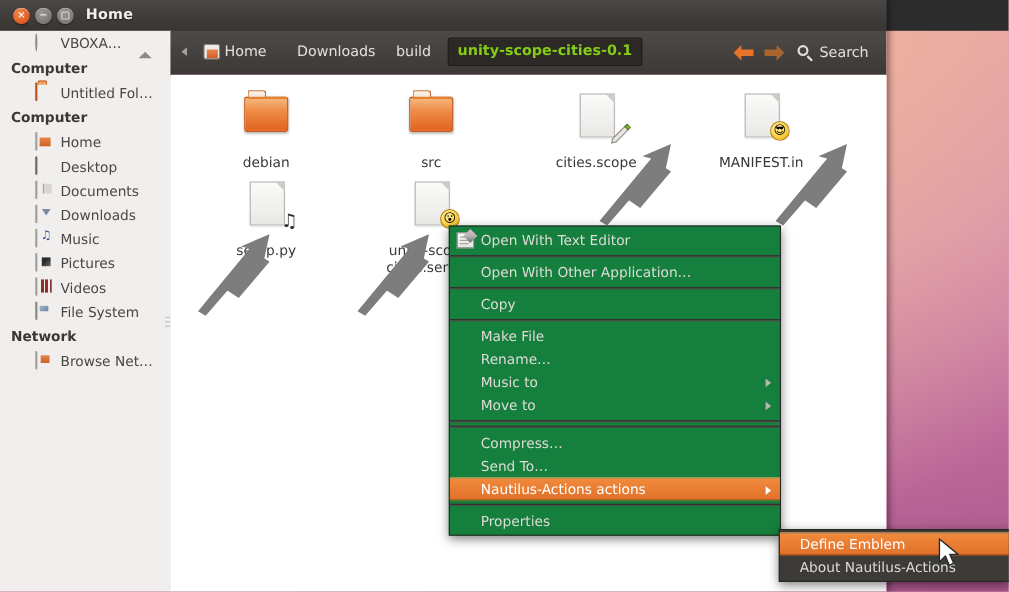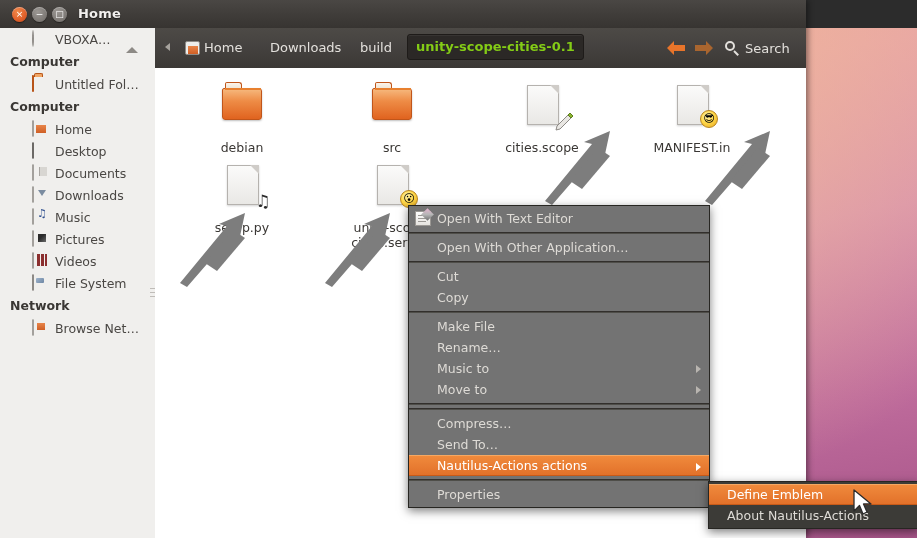--- a/index.html
+++ b/index.html
@@ -204,21 +204,21 @@
   .em-smiley span{font-size:11px;line-height:16px;display:block;}
   .em-note{color:#2b2b2b;font-size:17px;right:-2px;bottom:6px;}
   .em-pen{right:-2px;bottom:6px;}
 
   
   .arrow{position:absolute;}
 
   
   #ctxmenu{
     position:absolute;left:408px;top:205px;width:300px;
-    background:#737373;
+    background:#15803d;
     border:1px solid #272622;
     box-shadow:0 3px 9px rgba(0,0,0,.5);
     padding:2px 0;
   }
   .mi{
     position:relative;height:21px;line-height:21px;
     color:#dedbd6;font-size:12.5px;padding-left:28px;white-space:nowrap;
   }
   .mi.hl{background:linear-gradient(180deg,#f08a3c 0%,#e2712a 100%);color:#ffffff;
     border-top:1px solid #f5a863;border-bottom:1px solid #c85a18;height:19px;line-height:19px;}
@@ -442,23 +442,20 @@
           <i></i>
         </span>
       <span>Open With Text Editor</span>
     </div>
     <div class="msep"></div>
     <div class="mi">
       <span>Open With Other Application…</span>
     </div>
     <div class="msep"></div>
     <div class="mi">
-      <span>Cut</span>
-    </div>
-    <div class="mi">
       <span>Copy</span>
     </div>
     <div class="msep"></div>
     <div class="mi">
       <span>Make File</span>
     </div>
     <div class="mi">
       <span>Rename…</span>
     </div>
     <div class="mi">

